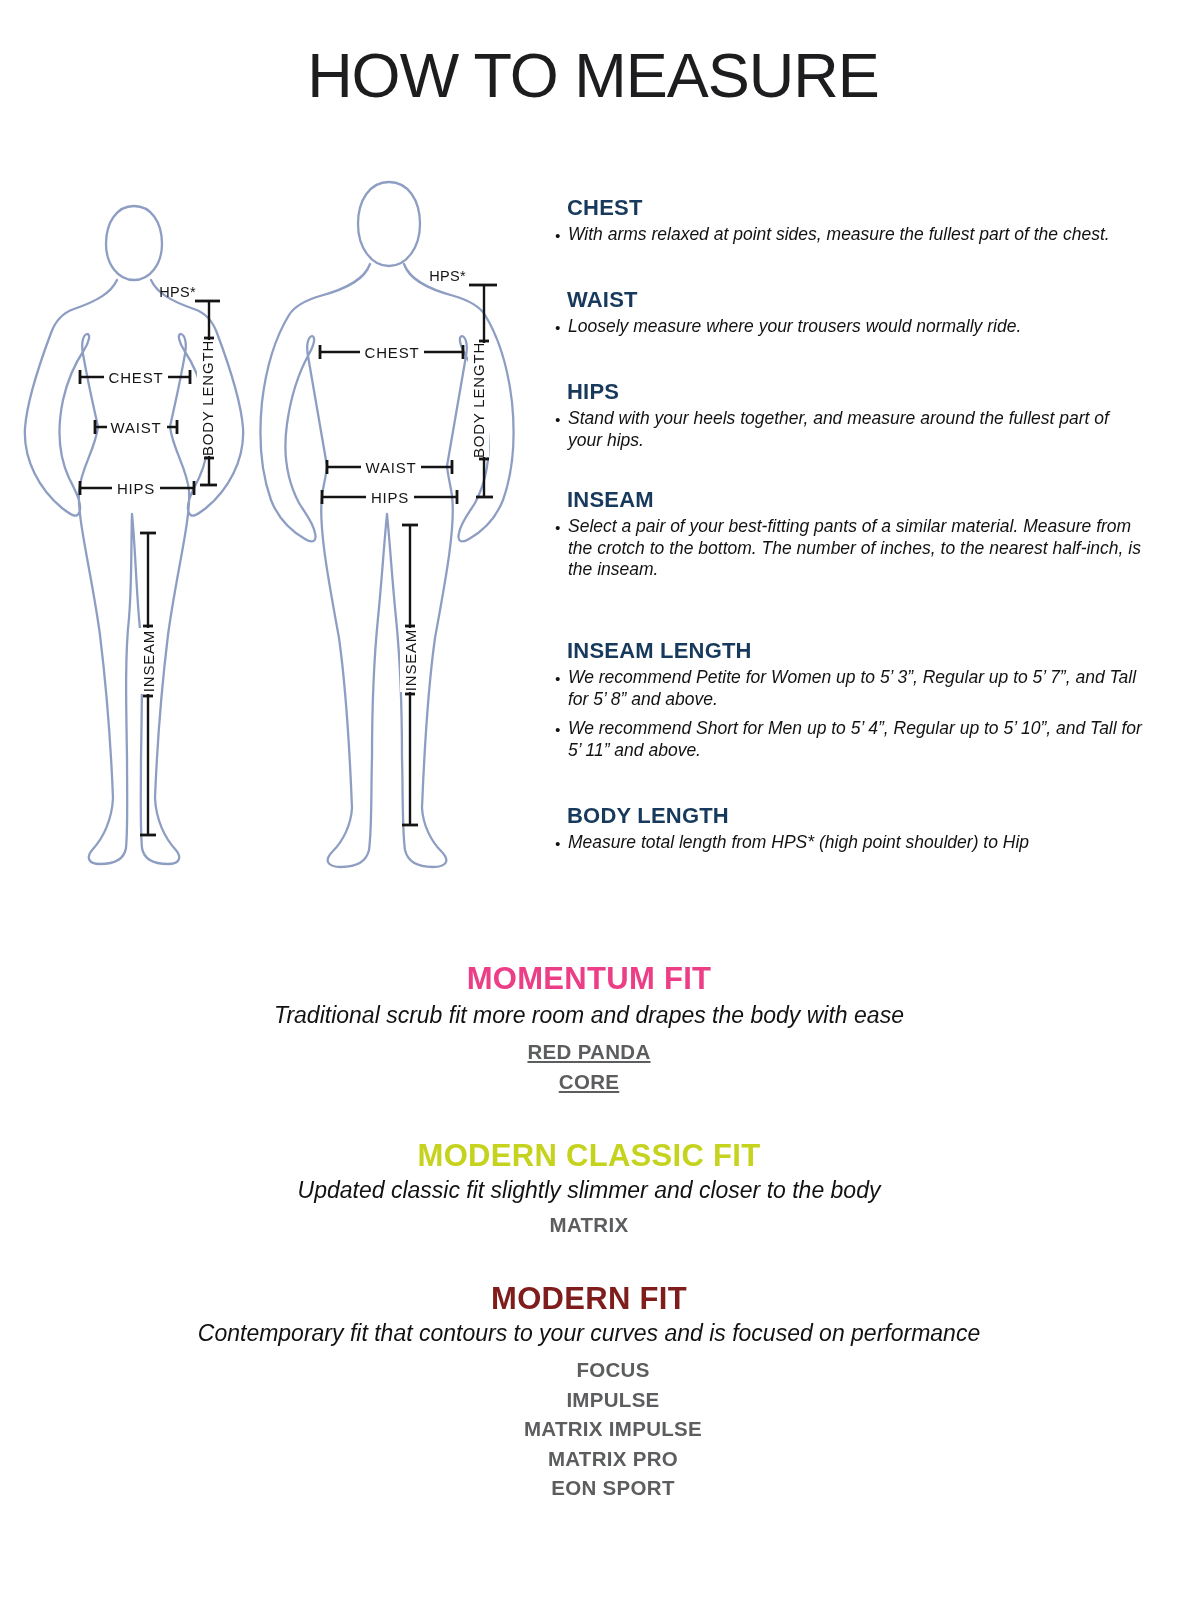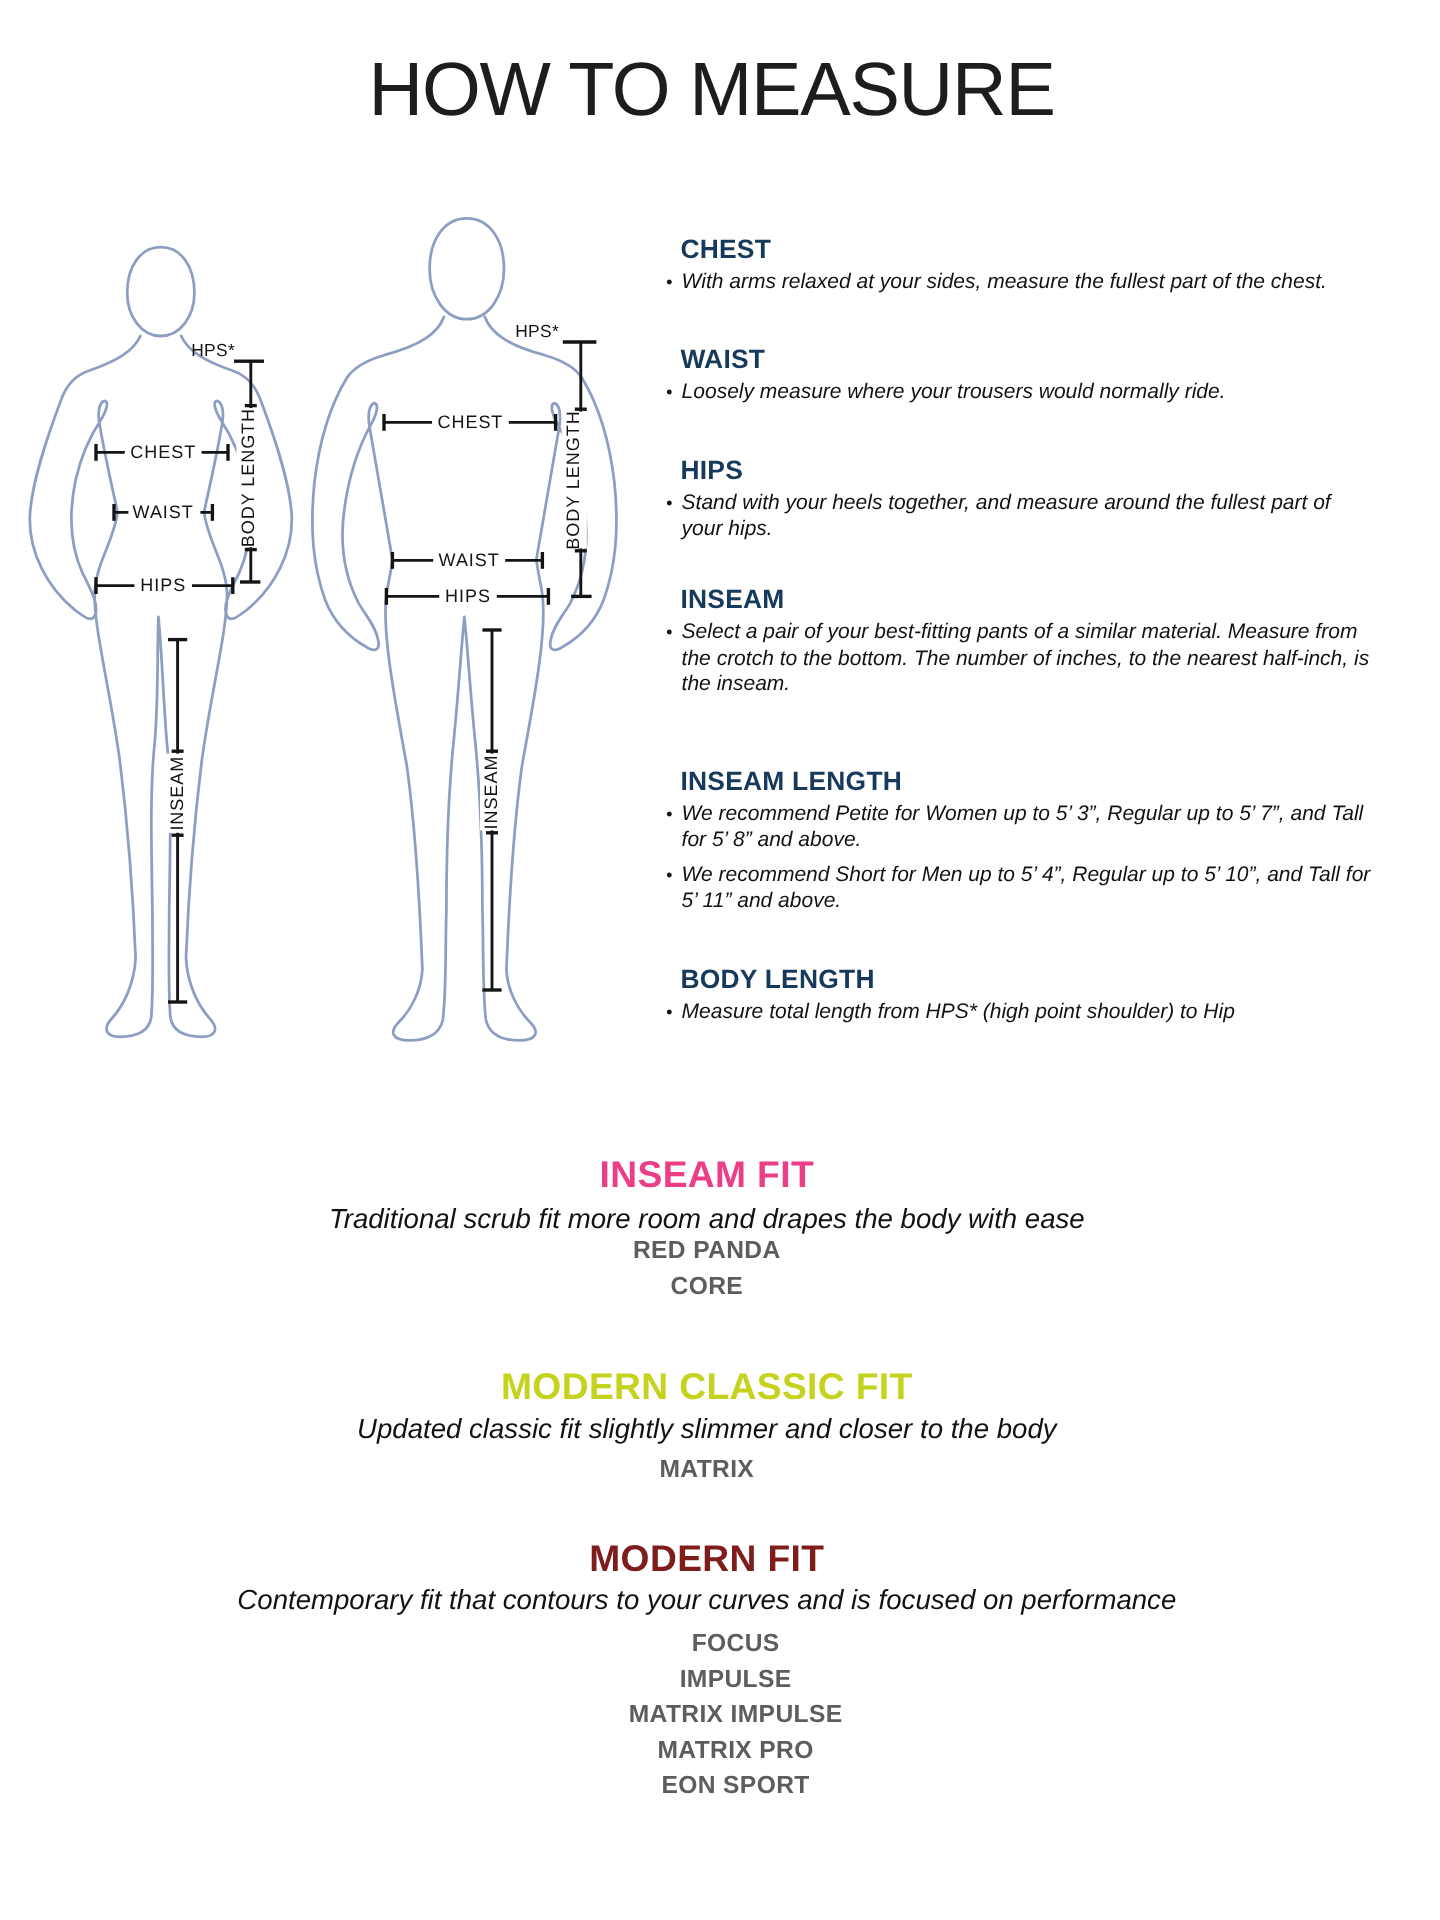--- a/index.html
+++ b/index.html
@@ -176,21 +176,21 @@
     <line class="mtick" x1="405" y1="626" x2="415" y2="626"></line>
     <line class="mtick" x1="405" y1="694" x2="415" y2="694"></line>
     <rect class="labelbg" x="400" y="628" width="20" height="64"></rect>
     <text class="diaglabel" transform="rotate(-90 410 660)" x="410" y="660" text-anchor="middle" dominant-baseline="central">INSEAM</text>
   </g>
 </svg>
 
 <div class="abs measure-section" style="top:195px;">
   <h3>CHEST</h3>
   <ul>
-    <li>With arms relaxed at your sides, measure the fullest part of the chest.</li>
+    <li>With arms relaxed at point sides, measure the fullest part of the chest.</li>
   </ul>
 </div>
 
 <div class="abs measure-section" style="top:287px;">
   <h3>WAIST</h3>
   <ul>
     <li>Loosely measure where your trousers would normally ride.</li>
   </ul>
 </div>
 
@@ -217,23 +217,23 @@
 </div>
 
 <div class="abs measure-section" style="top:803px;">
   <h3>BODY LENGTH</h3>
   <ul>
     <li>Measure total length from HPS* (high point shoulder) to Hip</li>
   </ul>
 </div>
 
 <div class="abs fit-block" style="top:961px;">
-  <h2 style="color: rgb(236, 62, 135);">INSEAM FIT</h2>
+  <h2 style="color: rgb(236, 62, 135);">MOMENTUM FIT</h2>
   <p class="fit-desc" style="margin-top:6px;">Traditional scrub fit more room and drapes the body with ease</p>
-  <div class="fit-brands" style="">
+  <div class="fit-brands" style="margin-top:10px;text-decoration:underline;">
     <div>RED PANDA</div>
     <div>CORE</div>
   </div>
 </div>
 
 <div class="abs fit-block" style="top:1138px;">
   <h2 style="color: rgb(198, 211, 30);">MODERN CLASSIC FIT</h2>
   <p class="fit-desc" style="margin-top:4px;">Updated classic fit slightly slimmer and closer to the body</p>
   <div class="fit-brands" style="margin-top:8px;">
     <div>MATRIX</div>

